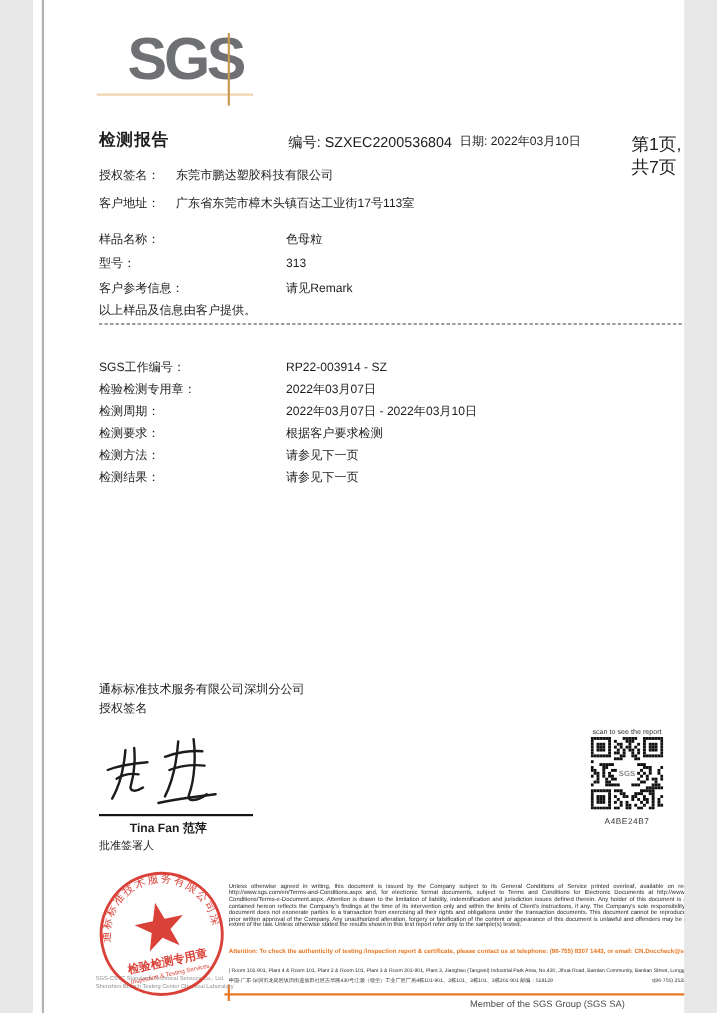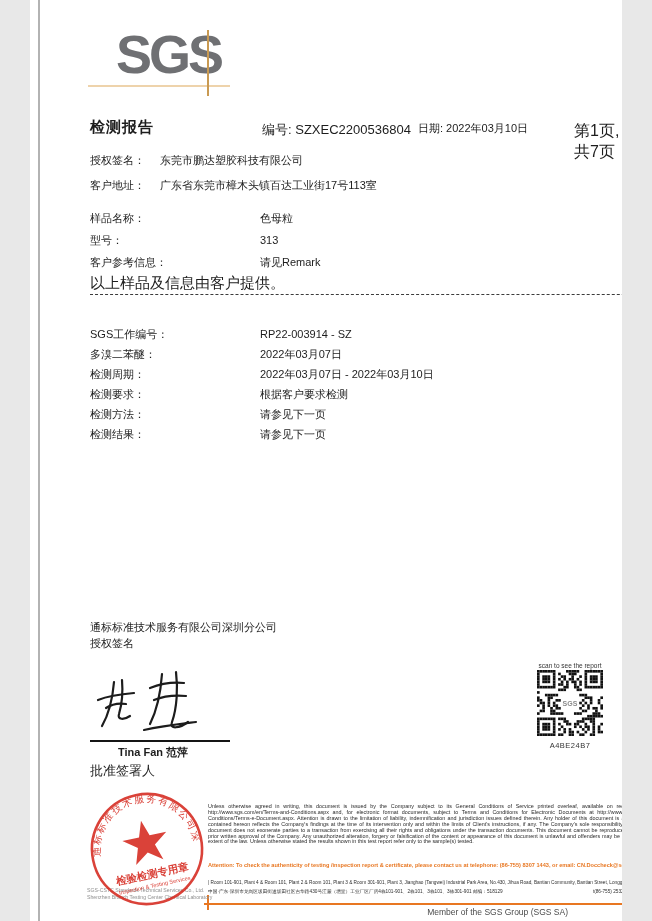--- a/index.html
+++ b/index.html
@@ -25,39 +25,39 @@
 
   .row { display:flex; font-size:11px; line-height:14px; }
   .row .lab { flex:none; }
   .client-block { position:absolute; left:60px; top:153px; width:560px; }
   .client-block .row { margin-bottom:11px; }
   .client-block .lab { width:70px; }
 
   .sample-block { position:absolute; left:60px; top:211px; width:560px; }
   .sample-block .row { margin-bottom:8px; }
   .sample-block .lab { width:170px; }
-  .sample-note { position:absolute; left:60px; top:274px; font-size:15px; }
+  .sample-note { position:absolute; left:60px; top:274px; font-size:11px; }
 
   .dashline { position:absolute; left:60px; top:294px; width:590px; border-top:1.5px dashed #3c3c3c; }
 
   .job-block { position:absolute; left:60px; top:327px; width:560px; }
   .job-block .row { margin-bottom:6px; }
   .job-block .lab { width:170px; }
 
   .concl-block { position:absolute; left:60px; top:446px; width:592px; display:flex; font-size:11px; }
   .concl-block .lab { width:170px; flex:none; }
   .concl-text { width:422px; line-height:15.8px; }
 
   
   .sig-company { position:absolute; left:60px; top:620px; font-size:11px; line-height:15px; }
   .sig-auth    { position:absolute; left:60px; top:636px; font-size:11px; }
   .sig-svg     { position:absolute; left:62px; top:664px; }
   .sig-line    { position:absolute; left:60px; top:740px; width:140px; height:2px; background:#151515; }
   .sig-name    { position:absolute; left:60px; top:745px; font-size:11px; font-weight:bold;margin-left:28px; }
-  .sig-title   { position:absolute; left:60px; top:762px; font-size:13px; }
+  .sig-title   { position:absolute; left:60px; top:762px; font-size:10px; }
 
   
   .qr-block { position:absolute; left:495px; top:662px; width:90px; text-align:center; }
   .qr-caption { font-size:6.5px; color:#333; margin-bottom:1px; }
   .qr-code-id { font-size:7.5px; color:#333; letter-spacing:0.5px; margin-top:1px; }
 
   
   .disclaimer { position:absolute; left:178px; top:804px; width:472px; font-size:5.4px;
     line-height:5.9px; text-align:justify; color:#2a2a2a; }
   .attention { position:absolute; left:178px; top:862px; width:472px; font-size:5.6px;
@@ -117,21 +117,21 @@
   <div class="sample-note">以上样品及信息由客户提供。</div>
 
   <div class="dashline"></div>
 
   <div class="job-block">
     <div class="row">
       <span class="lab">SGS工作编号：</span>
       <span class="val">RP22-003914 - SZ</span>
     </div>
     <div class="row">
-      <span class="lab">多溴二苯醚：</span>
+      <span class="lab">检验检测专用章：</span>
       <span class="val">2022年03月07日</span>
     </div>
     <div class="row">
       <span class="lab">检测周期：</span>
       <span class="val">2022年03月07日 - 2022年03月10日</span>
     </div>
     <div class="row">
       <span class="lab">检测要求：</span>
       <span class="val">根据客户要求检测</span>
     </div>

